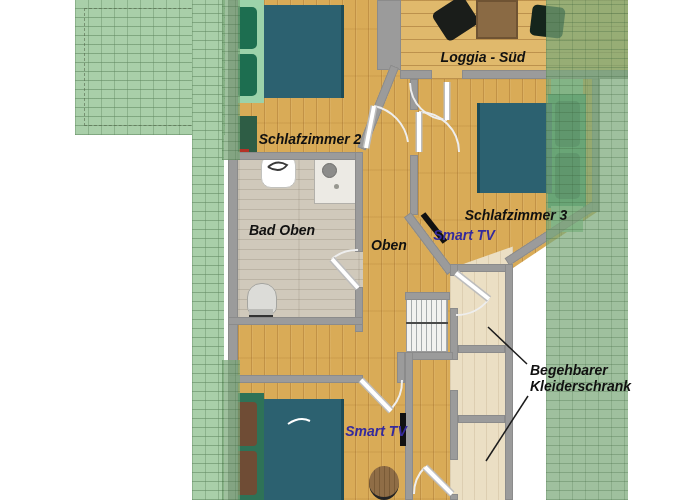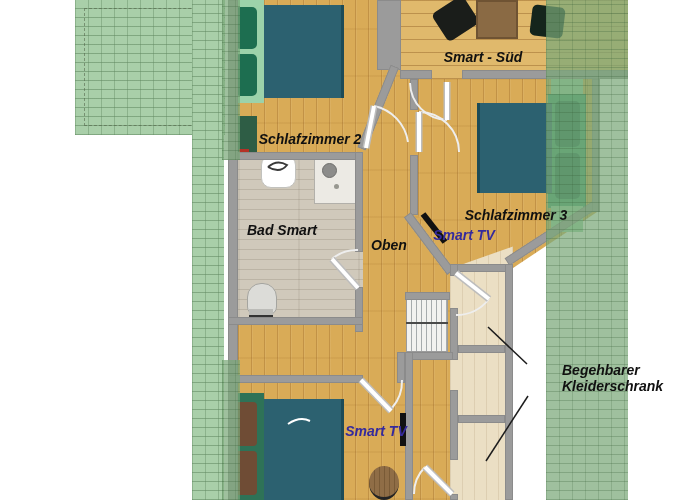--- a/index.html
+++ b/index.html
@@ -170,24 +170,24 @@
 
     <line x1="527" y1="364" x2="488" y2="327" stroke="#1c1c1c" stroke-width="1.5"></line>
     <line x1="528" y1="396" x2="486" y2="461" stroke="#1c1c1c" stroke-width="1.5"></line>
   </svg>
 
   <div class="abs roof-overlay" style="left:546px;top:0;width:82px;height:500px;"></div>
   <div class="abs roof-overlay" style="left:222px;top:0;width:18px;height:160px;"></div>
   <div class="abs roof-overlay" style="left:222px;top:360px;width:18px;height:140px;"></div>
 
   <div class="label centered" style="left:310px;top:131px;text-align:center;">Schlafzimmer 2</div>
-  <div class="label centered" style="left:483px;top:49px;">Smart - Süd</div>
+  <div class="label centered" style="left:483px;top:49px;">Loggia - Süd</div>
   <div class="label centered" style="left:516px;top:207px;">Schlafzimmer 3</div>
   <div class="label tv centered" style="left:464px;top:227px;">Smart TV</div>
-  <div class="label centered" style="left:282px;top:222px;">Bad Smart</div>
+  <div class="label centered" style="left:282px;top:222px;">Bad Oben</div>
   <div class="label centered" style="left:389px;top:237px;">Oben</div>
   <div class="label tv centered" style="left:376px;top:423px;">Smart TV</div>
-  <div class="abs" style="left:530px;top:362px;margin-left:32px;">
+  <div class="abs" style="left:530px;top:362px;">
     <div class="label" style="position:static;">Begehbarer</div>
     <div class="label" style="position:static;">Kleiderschrank</div>
   </div>
 
 </div>
 
 </body></html>

